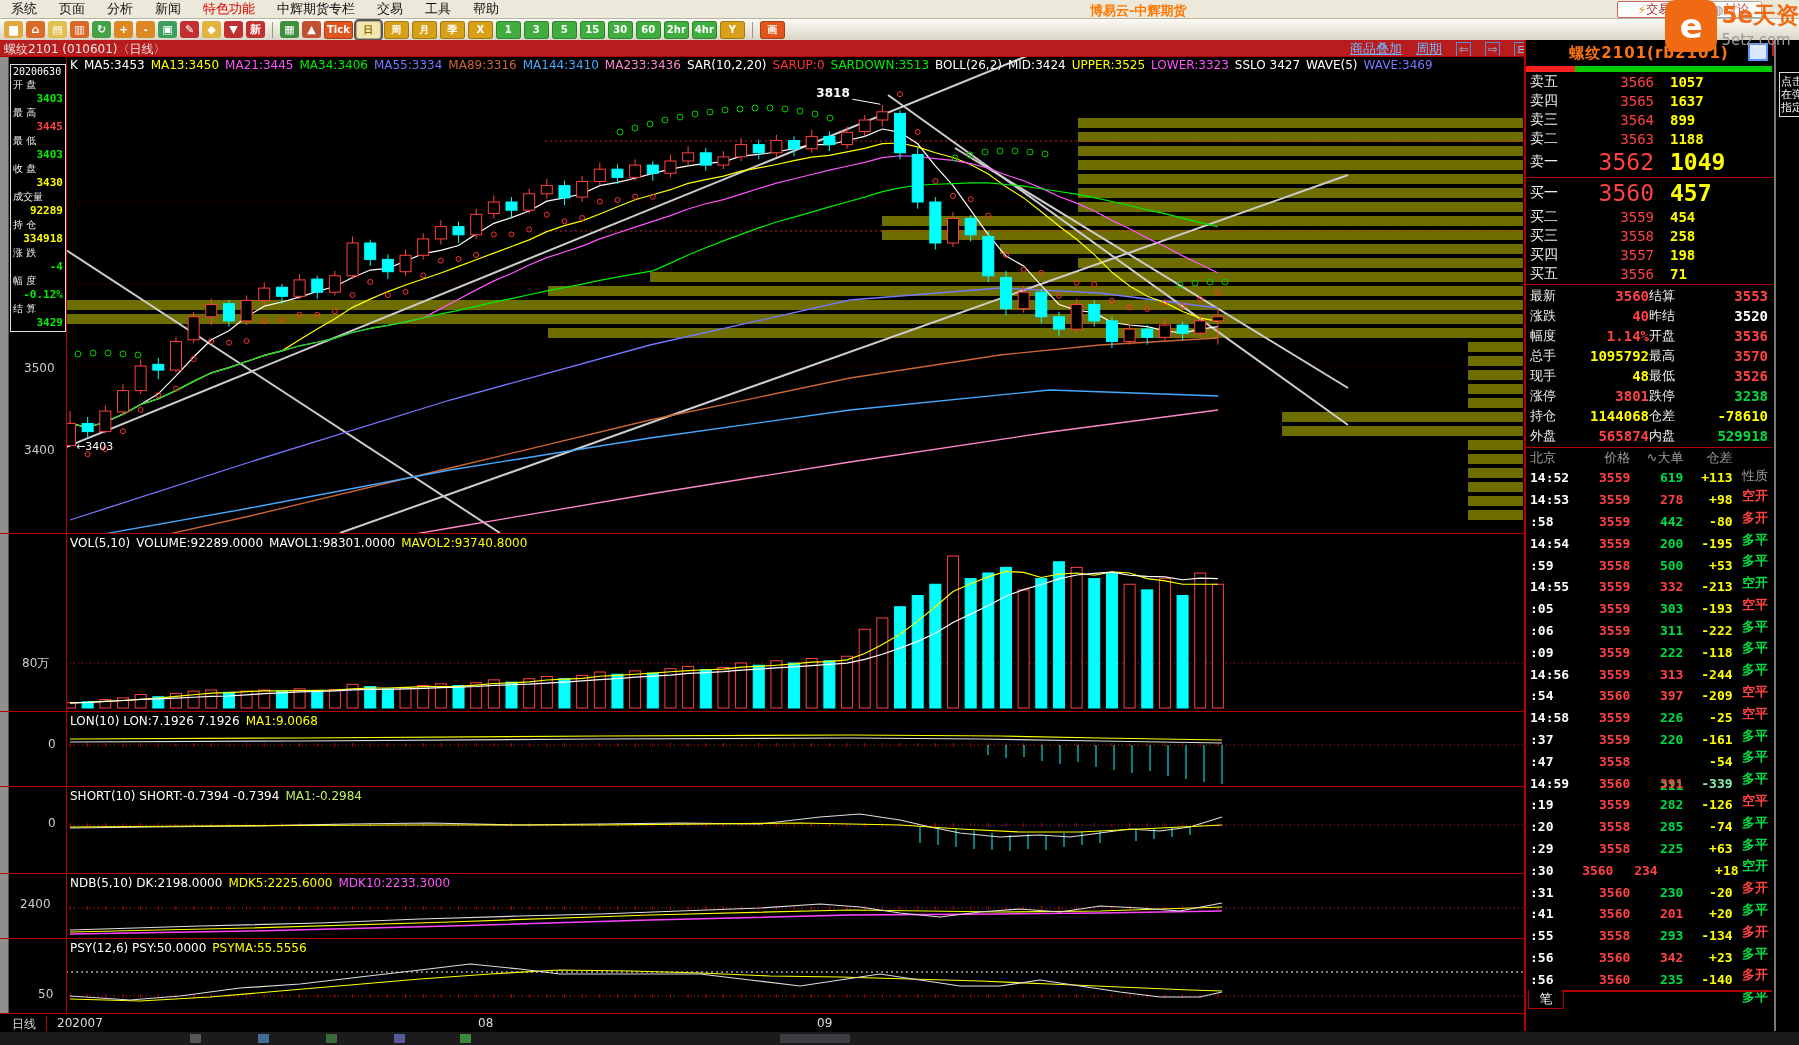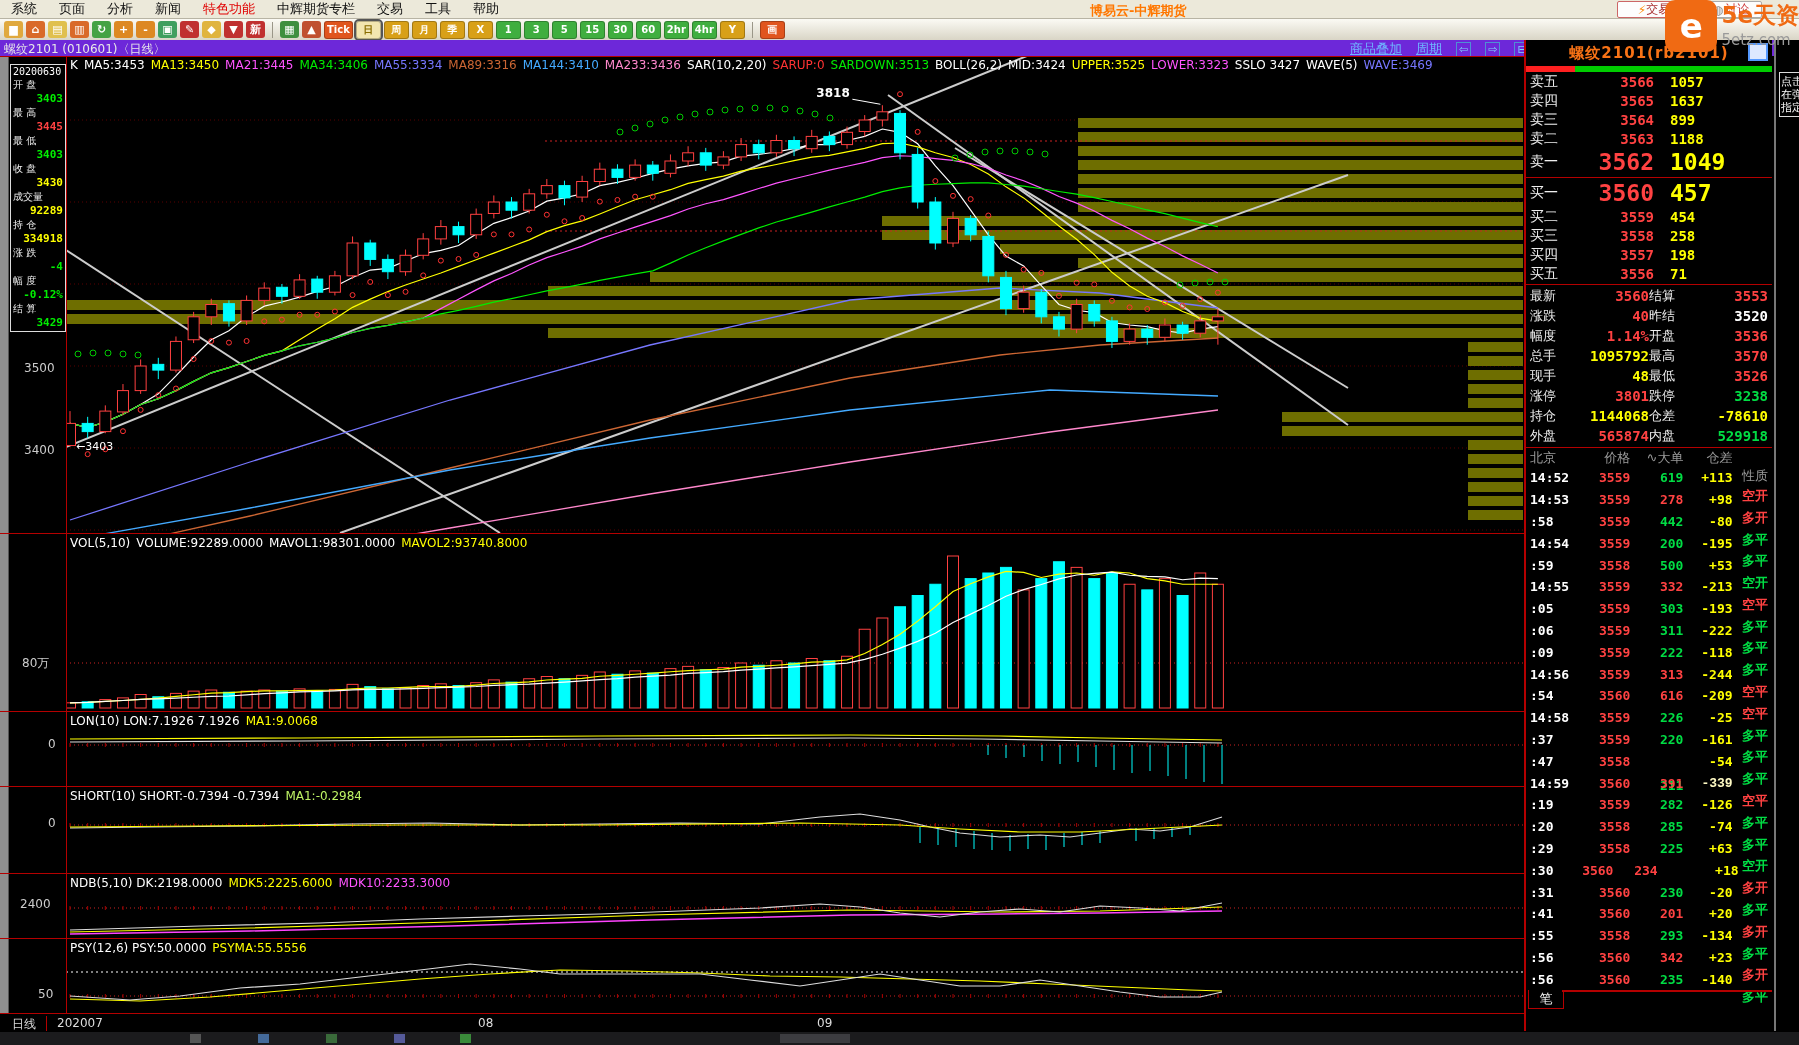--- a/index.html
+++ b/index.html
@@ -10,36 +10,36 @@
            display:flex;align-items:center;font-size:13px;color:#111;}
   .mi{padding:0 11px;cursor:default;white-space:nowrap;}
   .toolbar{left:0;top:19px;width:1799px;height:21px;background:linear-gradient(#fbfaf4,#d9d5c6);
            display:flex;align-items:center;gap:3px;padding-left:4px;}
   .tbtn{width:19px;height:17px;border-radius:3px;display:flex;align-items:center;justify-content:center;
         font-size:11px;color:#fff;font-weight:bold;}
   .pbtn{min-width:19px;height:16px;padding:0 2px;border-radius:3px;display:flex;align-items:center;justify-content:center;
         font-size:10px;color:#fff;font-weight:bold;border:1px solid rgba(0,0,0,.25);}
   .pactive{outline:2px solid #555;background:#f3e6b0 !important;color:#8a6d00 !important;}
   .vsep{width:1px;height:16px;background:#9a9688;margin:0 4px;}
-  .titlebar{left:0;top:40px;width:1799px;height:16px;background:#6d28d9;color:#e8e8e8;font-size:12px;}
+  .titlebar{left:0;top:40px;width:1799px;height:16px;background:#b91c1c;color:#e8e8e8;font-size:12px;}
   .link{color:#6fb7ff;text-decoration:underline;font-size:13px;}
   .gutter{color:#ccc;font-size:12px;}
   .ibox{left:10px;top:64px;width:50px;border:1px solid #ddd;background:#000;color:#fff;
         font-size:10px;padding:1px 2px 2px 2px;z-index:6;}
   .ibox .lab{display:flex;justify-content:space-between;color:#eee;margin-top:1px;}
   .ibox .val{text-align:right;font-weight:bold;font-size:11px;font-family:"DejaVu Sans Mono",monospace;}
   .hline{background:#b40000;height:1px;}
   .vline{background:#b40000;width:2px;}
   .rp{left:1526px;top:40px;width:246px;height:991px;background:#000;color:#fff;}
   .rp-title{height:26px;display:flex;align-items:center;justify-content:center;color:#f97316;
             font-size:15px;font-weight:bold;letter-spacing:1px;}
   .splitbar{height:6px;display:flex;}
   .book-row{display:flex;align-items:center;height:19px;font-size:14px;padding:0 4px;}
   .book-row .bl{width:46px;color:#eee;}
-  .book-row .bp{width:78px;text-align:right;color:#ff4242;font-weight:bold;font-family:"DejaVu Sans Mono",monospace;}
+  .book-row .bp{width:78px;text-align:right;color:#ff4242;font-weight:normal;font-family:"DejaVu Sans Mono",monospace;}
   .book-row .bq{margin-left:16px;color:#ffff00;font-weight:bold;font-family:"DejaVu Sans Mono",monospace;}
   .book-big{height:28px;}
   .book-big .bp,.book-big .bq{font-size:23px;}
   .stat-row{display:flex;height:20px;align-items:center;font-size:13px;padding:0 4px;}
   .stat-row .sl{width:42px;color:#eee;}
   .stat-row .sv{width:80px;text-align:right;font-weight:bold;font-size:14px;font-family:"DejaVu Sans Mono",monospace;}
   .tick-head{display:flex;height:18px;align-items:center;color:#9a9a9a;font-size:13px;padding:0 4px;}
   .tick-row{display:flex;height:21.8px;align-items:center;font-size:13px;padding:0 4px;
             font-family:"DejaVu Sans Mono",monospace;font-weight:bold;}
   .t1{width:44px;color:#fff;} .t2{width:58px;text-align:right;} .t3{width:54px;text-align:right;}
@@ -1175,21 +1175,21 @@
       <div class="tick-row">
         <span class="t1">14:56</span>
         <span class="t2" style="color: rgb(255, 66, 66);">3559</span>
         <span class="t3" style="color: rgb(255, 66, 66);">313</span>
         <span class="t4" style="color: rgb(255, 255, 0);">-244</span>
         <span class="t5" style="color: rgb(255, 66, 66);">空平</span>
       </div>
       <div class="tick-row">
         <span class="t1">:54</span>
         <span class="t2" style="color: rgb(255, 66, 66);">3560</span>
-        <span class="t3" style="color: rgb(255, 66, 66);">616</span>
+        <span class="t3" style="color: rgb(255, 66, 66);">397</span>
         <span class="t4" style="color: rgb(255, 255, 0);">-209</span>
         <span class="t5" style="color: rgb(255, 66, 66);">空平</span>
       </div>
       <div class="tick-row">
         <span class="t1">14:58</span>
         <span class="t2" style="color: rgb(255, 66, 66);">3559</span>
         <span class="t3" style="color: rgb(0, 221, 68);">226</span>
         <span class="t4" style="color: rgb(255, 255, 0);">-25</span>
         <span class="t5" style="color: rgb(0, 221, 68);">多平</span>
       </div>
@@ -1204,21 +1204,21 @@
         <span class="t1">:47</span>
         <span class="t2" style="color: rgb(255, 66, 66);">3558</span>
         <span class="t3" style="color: rgb(0, 221, 68); margin-top: 48px;">211</span>
         <span class="t4" style="color: rgb(255, 255, 0);">-54</span>
         <span class="t5" style="color: rgb(0, 221, 68);">多平</span>
       </div>
       <div class="tick-row">
         <span class="t1">14:59</span>
         <span class="t2" style="color: rgb(255, 66, 66);">3560</span>
         <span class="t3" style="color: rgb(255, 66, 66);">391</span>
-        <span class="t4" style="color: #fef9c3; font-family: Liberation Mono, monospace;">-339</span>
+        <span class="t4" style="color: #86efac;">-339</span>
         <span class="t5" style="color: rgb(255, 66, 66);">空平</span>
       </div>
       <div class="tick-row">
         <span class="t1">:19</span>
         <span class="t2" style="color: rgb(255, 66, 66);">3559</span>
         <span class="t3" style="color: rgb(0, 221, 68);">282</span>
         <span class="t4" style="color: rgb(255, 255, 0);">-126</span>
         <span class="t5" style="color: rgb(0, 221, 68);">多平</span>
       </div>
       <div class="tick-row">

